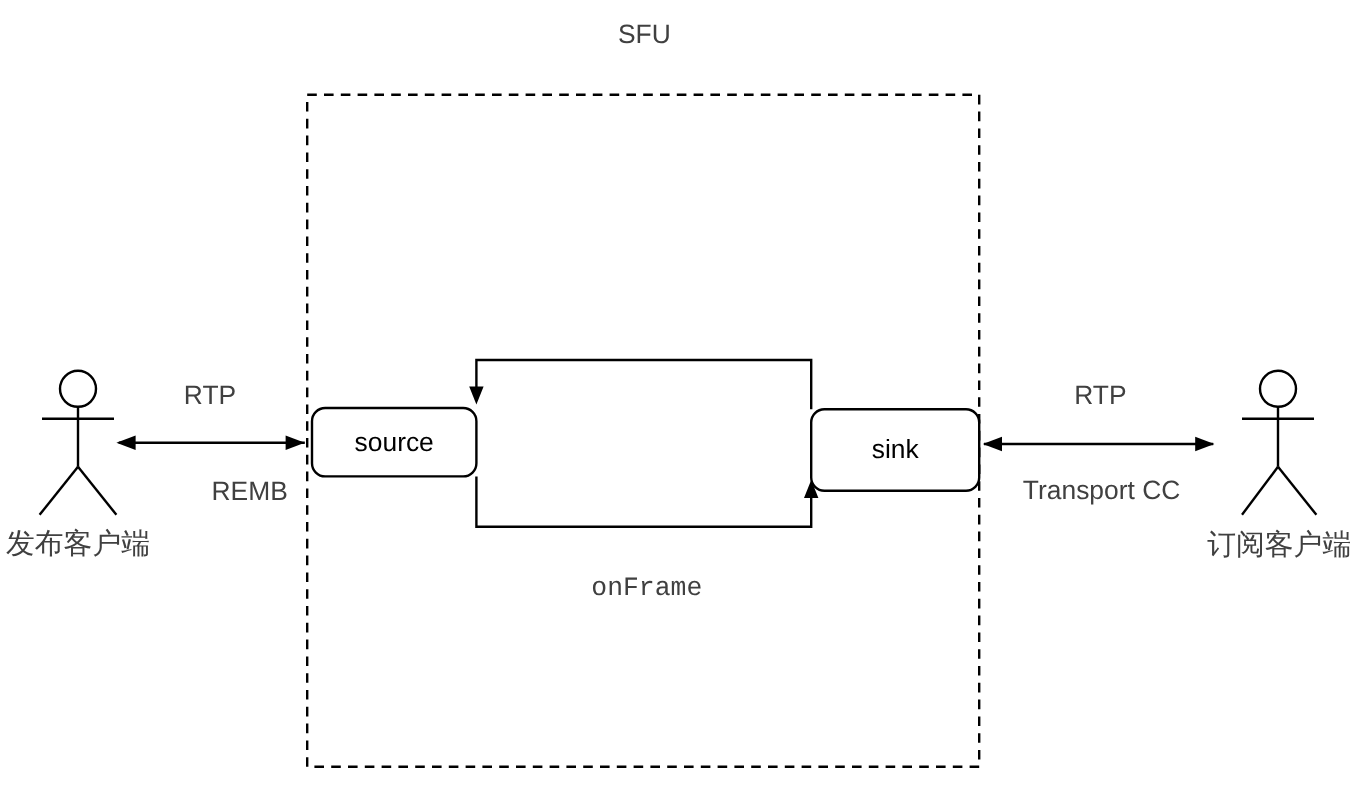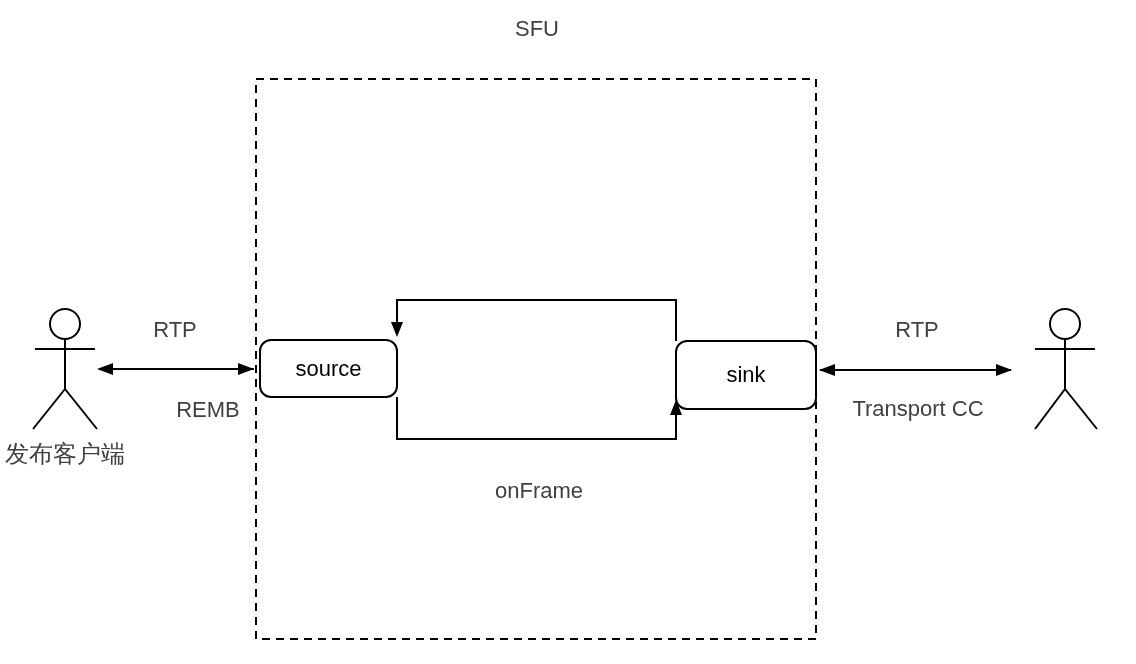--- a/index.html
+++ b/index.html
@@ -98,26 +98,27 @@
   <div class="node" style="left:259px; top:339px; width:139px; height:59px;">
     <span>source</span>
   </div>
   <div class="node" style="left:675px; top:340px; width:142px; height:70px;">
     <span>sink</span>
   </div>
 
   <div class="label" style="left:537px; top:29px;">SFU</div>
 
 
-  <div class="label" style="left:539px; top:491px;">onFrame</div>
+  <div class="label" style="left:539px; top:491px;font-family:Liberation Mono, monospace;">onFrame</div>
 
   <div class="label" style="left:175px; top:330px;">RTP</div>
 
   <div class="label" style="left:176px; top:410px;margin-left:32px;">REMB</div>
 
   <div class="label" style="left:917px; top:330px;">RTP</div>
 
   <div class="label" style="left:918px; top:409px;">Transport CC</div>
 
   <div class="label cjk" style="left:65px; top:454px;">发布客户端</div>
 
+  <div class="label cjk" style="left:1066px; top:455px;">订阅客户端</div>
 
 </div>
 
 </body></html>

